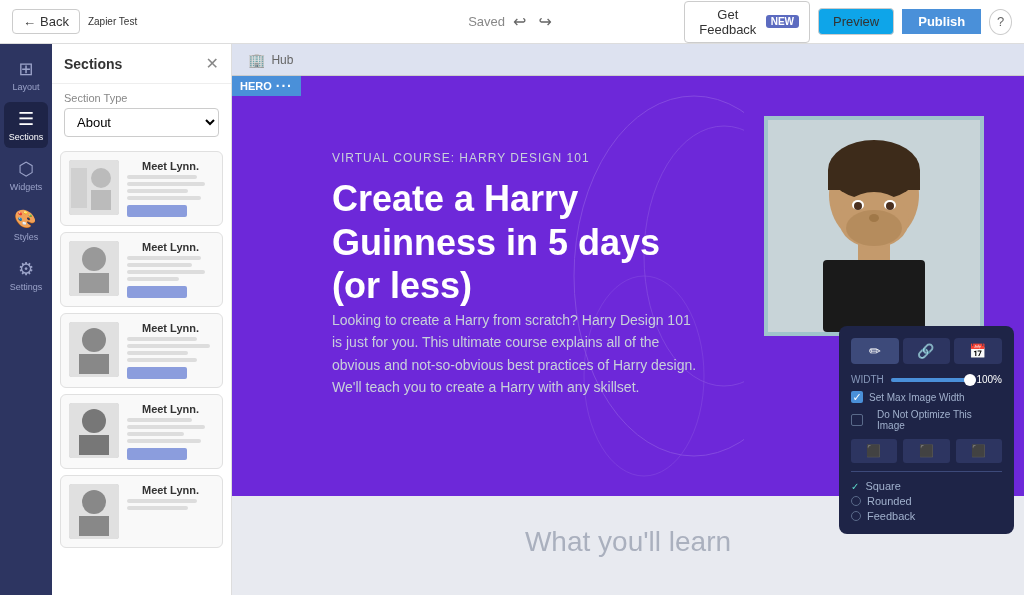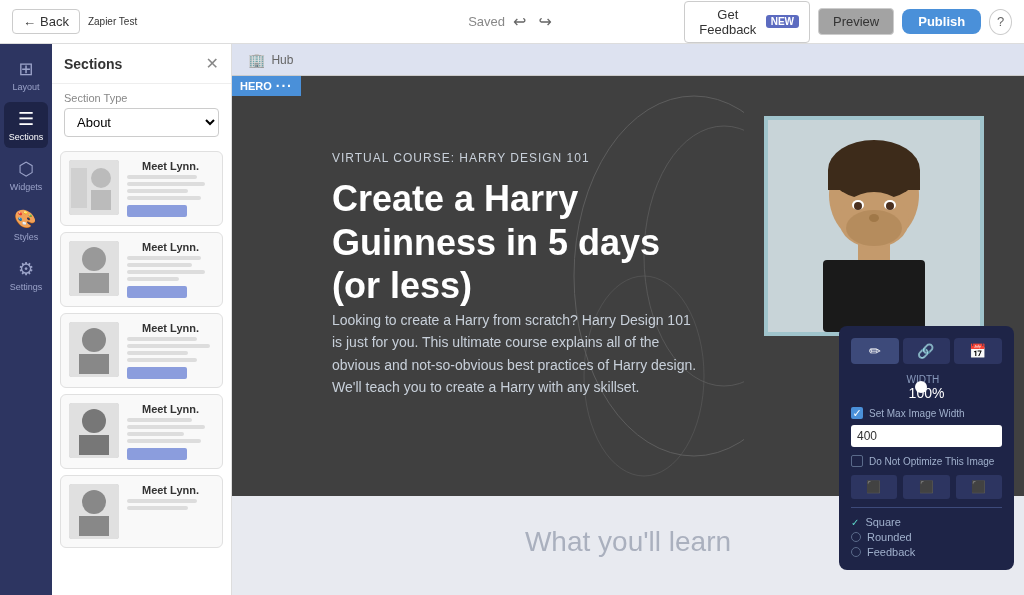--- a/index.html
+++ b/index.html
@@ -33,24 +33,24 @@
     .feedback-btn {
       display: flex; align-items: center; gap: 5px;
       border: 1px solid #ccc; border-radius: 4px;
       padding: 5px 10px; font-size: 13px; cursor: pointer; background: #fff; color: #333;
     }
     .new-badge {
       background: #5c6bc0; color: #fff; font-size: 10px; padding: 1px 5px; border-radius: 3px; font-weight: 700;
     }
     .preview-btn {
       border: 1px solid #ccc; border-radius: 4px;
-      padding: 5px 14px; font-size: 13px; cursor: pointer; background: #a3a3a3; color: #333;
+      padding: 5px 14px; font-size: 13px; cursor: pointer; background: #0ea5e9; color: #333;
     }
     .publish-btn {
-      border: none; border-radius: 8px;
+      border: none; border-radius: 0;
       padding: 5px 16px; font-size: 13px; cursor: pointer; background: #4a90d9; color: #fff; font-weight: 600;
     }
     .help-btn {
       width: 26px; height: 26px; border-radius: 50%; border: 1px solid #ccc;
       display: flex; align-items: center; justify-content: center; cursor: pointer; font-size: 13px; color: #666; background: #fff;
     }
 
     
     .main-layout { display: flex; height: calc(595px - 44px); }
 
@@ -104,21 +104,21 @@
     .canvas-area { flex: 1; overflow-y: auto; position: relative; }
 
     
     .breadcrumb-bar {
       height: 32px; background: #dde2f0; display: flex; align-items: center; padding: 0 16px;
       font-size: 12px; color: #666; gap: 6px; border-bottom: 1px solid #ccc;
     }
 
     
     .hero-section {
-      background: #404040; min-height: 420px; position: relative; display: flex;
+      background: #6d28d9; min-height: 420px; position: relative; display: flex;
       align-items: stretch; padding: 0;
     }
     .hero-tag {
       position: absolute; top: 0; left: 0;
       background: #4a90d9; color: #fff; font-size: 11px; font-weight: 700; padding: 2px 8px;
       display: flex; align-items: center; gap: 4px;
     }
     .hero-tag-dots { font-size: 14px; letter-spacing: 1px; }
     .hero-content { flex: 1; padding: 40px 40px 40px 100px; display: flex; flex-direction: column; justify-content: center; }
     .hero-subtitle { font-size: 12px; color: #c8d0da; letter-spacing: 1px; margin-bottom: 12px; }
@@ -146,37 +146,37 @@
       position: absolute; right: 10px; top: 250px;
       width: 175px; background: #1e2447; border-radius: 8px; padding: 12px;
       color: #fff; font-size: 11px; z-index: 50;
     }
     .widget-tabs { display: flex; gap: 4px; margin-bottom: 10px; }
     .widget-tab {
       flex: 1; padding: 5px; background: #2d3561; border-radius: 4px; text-align: center;
       cursor: pointer; font-size: 14px;
     }
     .widget-tab.active { background: #3d4a7a; }
-    .widget-row { display: flex; align-items: center; gap: 0; margin-bottom: 6px; flex-direction: column; }
+    .widget-row { display: flex; align-items: center; gap: 0; margin-bottom: 6px; }
     .widget-label { font-size: 10px; color: #8899bb; width: 40px; }
     .widget-slider-track { flex: 1; height: 4px; background: #3d4a7a; border-radius: 2px; position: relative; }
     .widget-slider-fill { height: 100%; background: #4a90d9; border-radius: 2px; width: 100%; }
     .widget-slider-thumb {
       width: 12px; height: 12px; background: #fff; border-radius: 50%;
       position: absolute; right: 0; top: -4px;
     }
-    .widget-value { font-size: 14px; color: #fff; }
+    .widget-value { font-size: 10px; color: #fff; }
     .widget-checkbox-row { display: flex; align-items: center; gap: 6px; margin-bottom: 6px; }
     .widget-checkbox { width: 12px; height: 12px; background: #4a90d9; border-radius: 2px; display: flex; align-items: center; justify-content: center; }
     .widget-checkbox-label { font-size: 10px; color: #a0b0cc; }
     .widget-input {
       width: 100%; background: #fff; color: #333; border: none; border-radius: 3px;
       padding: 4px 6px; font-size: 12px; margin-bottom: 8px;
     }
-    .widget-checkbox2-row { display: flex; align-items: center; gap: 6px; margin-bottom: 8px; }
+    .widget-checkbox2-row { display: flex; align-items: center; gap: 14px; margin-bottom: 8px; }
     .widget-checkbox2 { width: 12px; height: 12px; border: 1px solid #5a6a8a; border-radius: 2px; }
     .widget-icon-row { display: flex; gap: 6px; margin-bottom: 8px; }
     .widget-icon-btn {
       flex: 1; height: 24px; background: #2d3561; border-radius: 3px;
       display: flex; align-items: center; justify-content: center; cursor: pointer; font-size: 12px; color: #8899bb;
     }
     .widget-divider { height: 1px; background: #3d4a7a; margin-bottom: 8px; }
     .widget-shape-options { display: flex; flex-direction: column; gap: 3px; }
     .widget-shape-option { font-size: 11px; color: #a0b0cc; display: flex; align-items: center; gap: 6px; cursor: pointer; }
     .widget-radio { width: 10px; height: 10px; border-radius: 50%; border: 1px solid #5a6a8a; }
@@ -438,21 +438,20 @@
               <div class="widget-slider-thumb"></div>
             </div>
             <span class="widget-value">100%</span>
           </div>
 
           <div class="widget-checkbox-row">
             <div class="widget-checkbox">✓</div>
             <span class="widget-checkbox-label">Set Max Image Width</span>
           </div>
 
-          <input class="widget-input" type="text" value="400" style="">
 
           <div class="widget-checkbox2-row">
             <div class="widget-checkbox2"></div>
             <span class="widget-checkbox-label">Do Not Optimize This Image</span>
           </div>
 
           <div class="widget-icon-row">
             <div class="widget-icon-btn">⬛</div>
             <div class="widget-icon-btn">⬛</div>
             <div class="widget-icon-btn">⬛</div>

